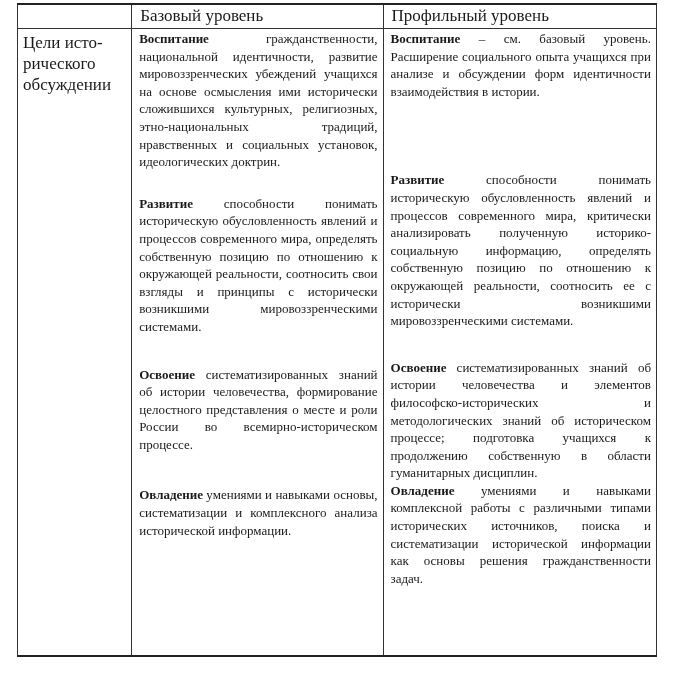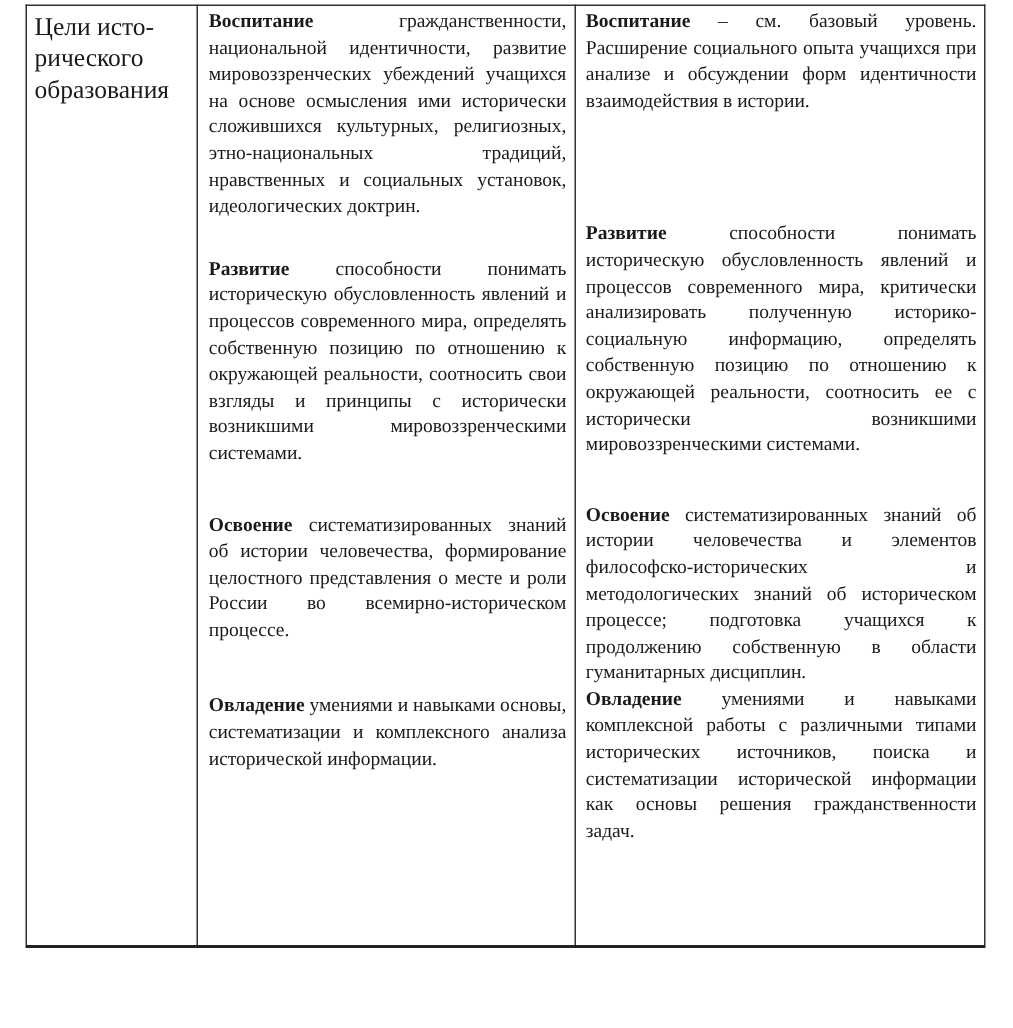--- a/index.html
+++ b/index.html
@@ -63,23 +63,28 @@
 </head>
 <body>
 
 <table class="table">
   <colgroup>
     <col class="col-goal">
     <col class="col-base">
     <col class="col-prof">
   </colgroup>
   <tbody>
+      <tr class="hdr">
+    <td class="empty"></td>
+    <td>Базовый уровень</td>
+    <td>Профильный уровень</td>
+  </tr>
   <tr class="body-row">
     <td class="goal-cell">
-      <div style="width:100px;">Цели исто-рического образования</div>
+      <div style="width:100px;">Цели исто-рического обсуждении</div>
     </td>
     <td class="text-cell">
       <p class="para"><b>Воспитание</b><span> гражданственности, национальной идентичности, развитие мировоззренческих убеждений учащихся на основе осмысления ими исторически сложившихся культурных, религиозных, этно-национальных традиций, нравственных и социальных установок, идеологических доктрин.</span></p>
       <div class="gap-base-1"></div>
       <p class="para"><b>Развитие</b><span> способности понимать историческую обусловленность явлений и процессов современного мира, определять собственную позицию по отношению к окружающей реальности, соотносить свои взгляды и принципы с исторически возникшими мировоззренческими системами.</span></p>
       <div class="gap-base-2"></div>
       <p class="para"><b>Освоение</b><span> систематизированных знаний об истории человечества, формирование целостного представления о месте и роли России во всемирно-историческом процессе.</span></p>
       <div class="gap-base-3"></div>
       <p class="para"><b>Овладение</b><span> умениями и навыками основы, систематизации и комплексного анализа исторической информации.</span></p>
     </td>

